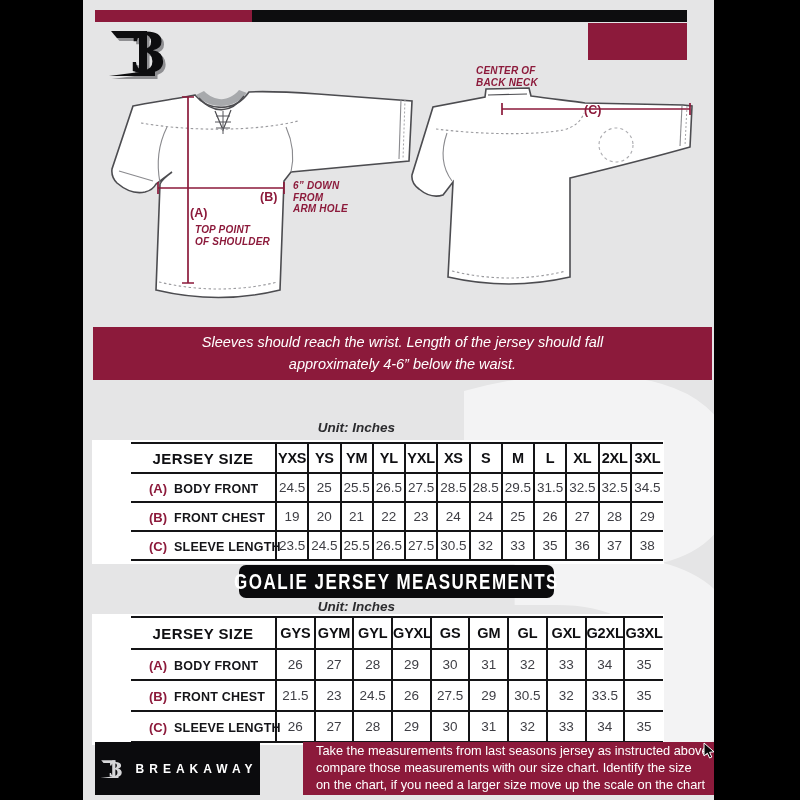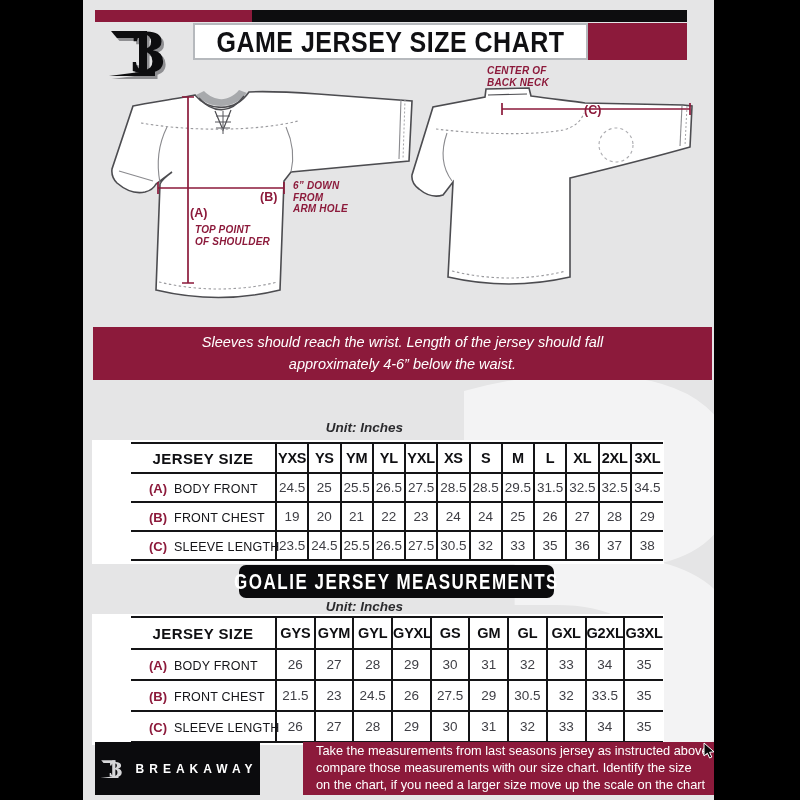--- a/index.html
+++ b/index.html
@@ -33,21 +33,21 @@
           display:flex;align-items:center;justify-content:center;z-index:2;}
   .banner span{color:#fff;font-size:14.5px;line-height:1.5;white-space:pre-line;text-align:center;font-style:italic;}
 
   .sec-title{position:absolute;left:156px;width:315px;height:33px;background:#0b0b0d;border-radius:7px;
              display:flex;align-items:center;justify-content:center;z-index:2;}
   .sec-title span{color:#fff;font-size:17px;font-weight:bold;letter-spacing:1.5px;
                   transform:scaleY(1.32);white-space:nowrap;}
   .sec-title.player{top:385px;}
   .sec-title.goalie{top:565px;}
   .unit{position:absolute;left:0;width:547px;text-align:center;font-style:italic;font-weight:bold;
-        font-size:13.5px;color:#2b2b2e;z-index:2;padding-left:8px;}
+        font-size:13.5px;color:#2b2b2e;z-index:2;}
   .unit.player{top:420px;}
   .unit.goalie{top:599px;}
 
   .panel{position:absolute;left:9px;width:572px;background:#fff;z-index:1;}
   .panel.player{top:440px;height:124px;}
   .panel.goalie{top:614px;height:131px;}
 
   table.meas{position:absolute;left:48px;width:532px;border-collapse:collapse;table-layout:fixed;z-index:2;}
   table.meas.player{top:442px;}
   table.meas.goalie{top:616px;}
@@ -56,21 +56,21 @@
   .meas tr:last-child{border-bottom:2.5px solid #141416;}
   .meas td.sz{border-left:2px solid #141416;}
   .meas.player tr{height:29px;}  .meas.player tr.hrow{height:30px;}
   .meas.goalie tr{height:31px;}  .meas.goalie tr.hrow{height:32px;}
   .meas .hcell{font-weight:bold;font-size:14.5px;color:#0f0f12;letter-spacing:-.2px;margin-top:33px;}
   .meas .vcell{font-size:13.5px;color:#3e3e44;}
   .meas .lblcol{text-align:left;padding-left:18px;white-space:nowrap;}
   .meas .szhead{text-align:center;padding-left:0;font-weight:bold;font-size:15px;
                 letter-spacing:.4px;color:#0f0f12;}
   .rkey{color:#8c1a3b;font-weight:bold;font-size:13px;margin-right:7px;}
-  .rname{font-weight:normal;font-size:12.5px;color:#141418;letter-spacing:.2px;}
+  .rname{font-weight:bold;font-size:12.5px;color:#141418;letter-spacing:.2px;}
 
   .footer-black{position:absolute;left:12px;top:742px;width:165px;height:53px;background:#0b0b0d;
                 display:flex;align-items:center;justify-content:center;gap:8px;z-index:2;}
   .brand-text{color:#fff;font-weight:bold;font-size:12px;letter-spacing:5px;}
   .footer-note-box{position:absolute;left:177px;top:742px;width:447px;height:53px;background:#8c1a3b;
                    display:flex;align-items:flex-start;z-index:2;margin-left:43px;}
   .footer-note-box span{color:#fff;font-size:12.8px;line-height:17px;white-space:pre-line;
                         padding-left:13px;}
 
   .cursor{position:absolute;left:702px;top:742px;z-index:6;}
@@ -82,23 +82,20 @@
   <div class="page">
 
     <div class="watermark">3</div>
 
     <div class="topbar">
       <div class="seg-m"></div>
       <div class="seg-b"></div>
     </div>
 
     <div class="title-accent"></div>
-    <div class="title-box">
-      <span>GAME JERSEY SIZE CHART</span>
-    </div>
 
     <div class="logo">
       <svg width="76" height="62" viewBox="0 0 76 62">
         <g fill="#8f8f92" transform="translate(2.5,3)">
           <text x="26" y="50" font-family="'DejaVu Serif',serif" font-weight="bold" font-size="54">3</text>
           <path d="M8,9 h36 v7 h-30 z"></path>
           <rect x="36" y="9" width="8" height="43"></rect>
           <path d="M6,54 L52,48 L52,54 Z"></path>
         </g>
         <g fill="#0d0d0f">
@@ -153,21 +150,21 @@
       </g>
     </svg>
 
     <div class="anno key" style="left:107px;top:206px;">(A)</div>
     <div class="anno cap" style="left:112px;top:224px;">TOP POINT
 OF SHOULDER</div>
     <div class="anno key" style="left:177px;top:190px;">(B)</div>
     <div class="anno cap" style="left:210px;top:180px;">6” DOWN
 FROM
 ARM HOLE</div>
-    <div class="anno cap" style="left:404px;top:65px;">CENTER OF
+    <div class="anno cap" style="left:393px;top:65px;">CENTER OF
 BACK NECK</div>
     <div class="anno key" style="left:501px;top:103px;">(C)</div>
 
     <div class="banner">
       <span>Sleeves should reach the wrist. Length of the jersey should fall
 approximately 4-6” below the waist.</span>
     </div>
 
     <div class="unit player">Unit: Inches</div>
     <div class="panel player"></div>

